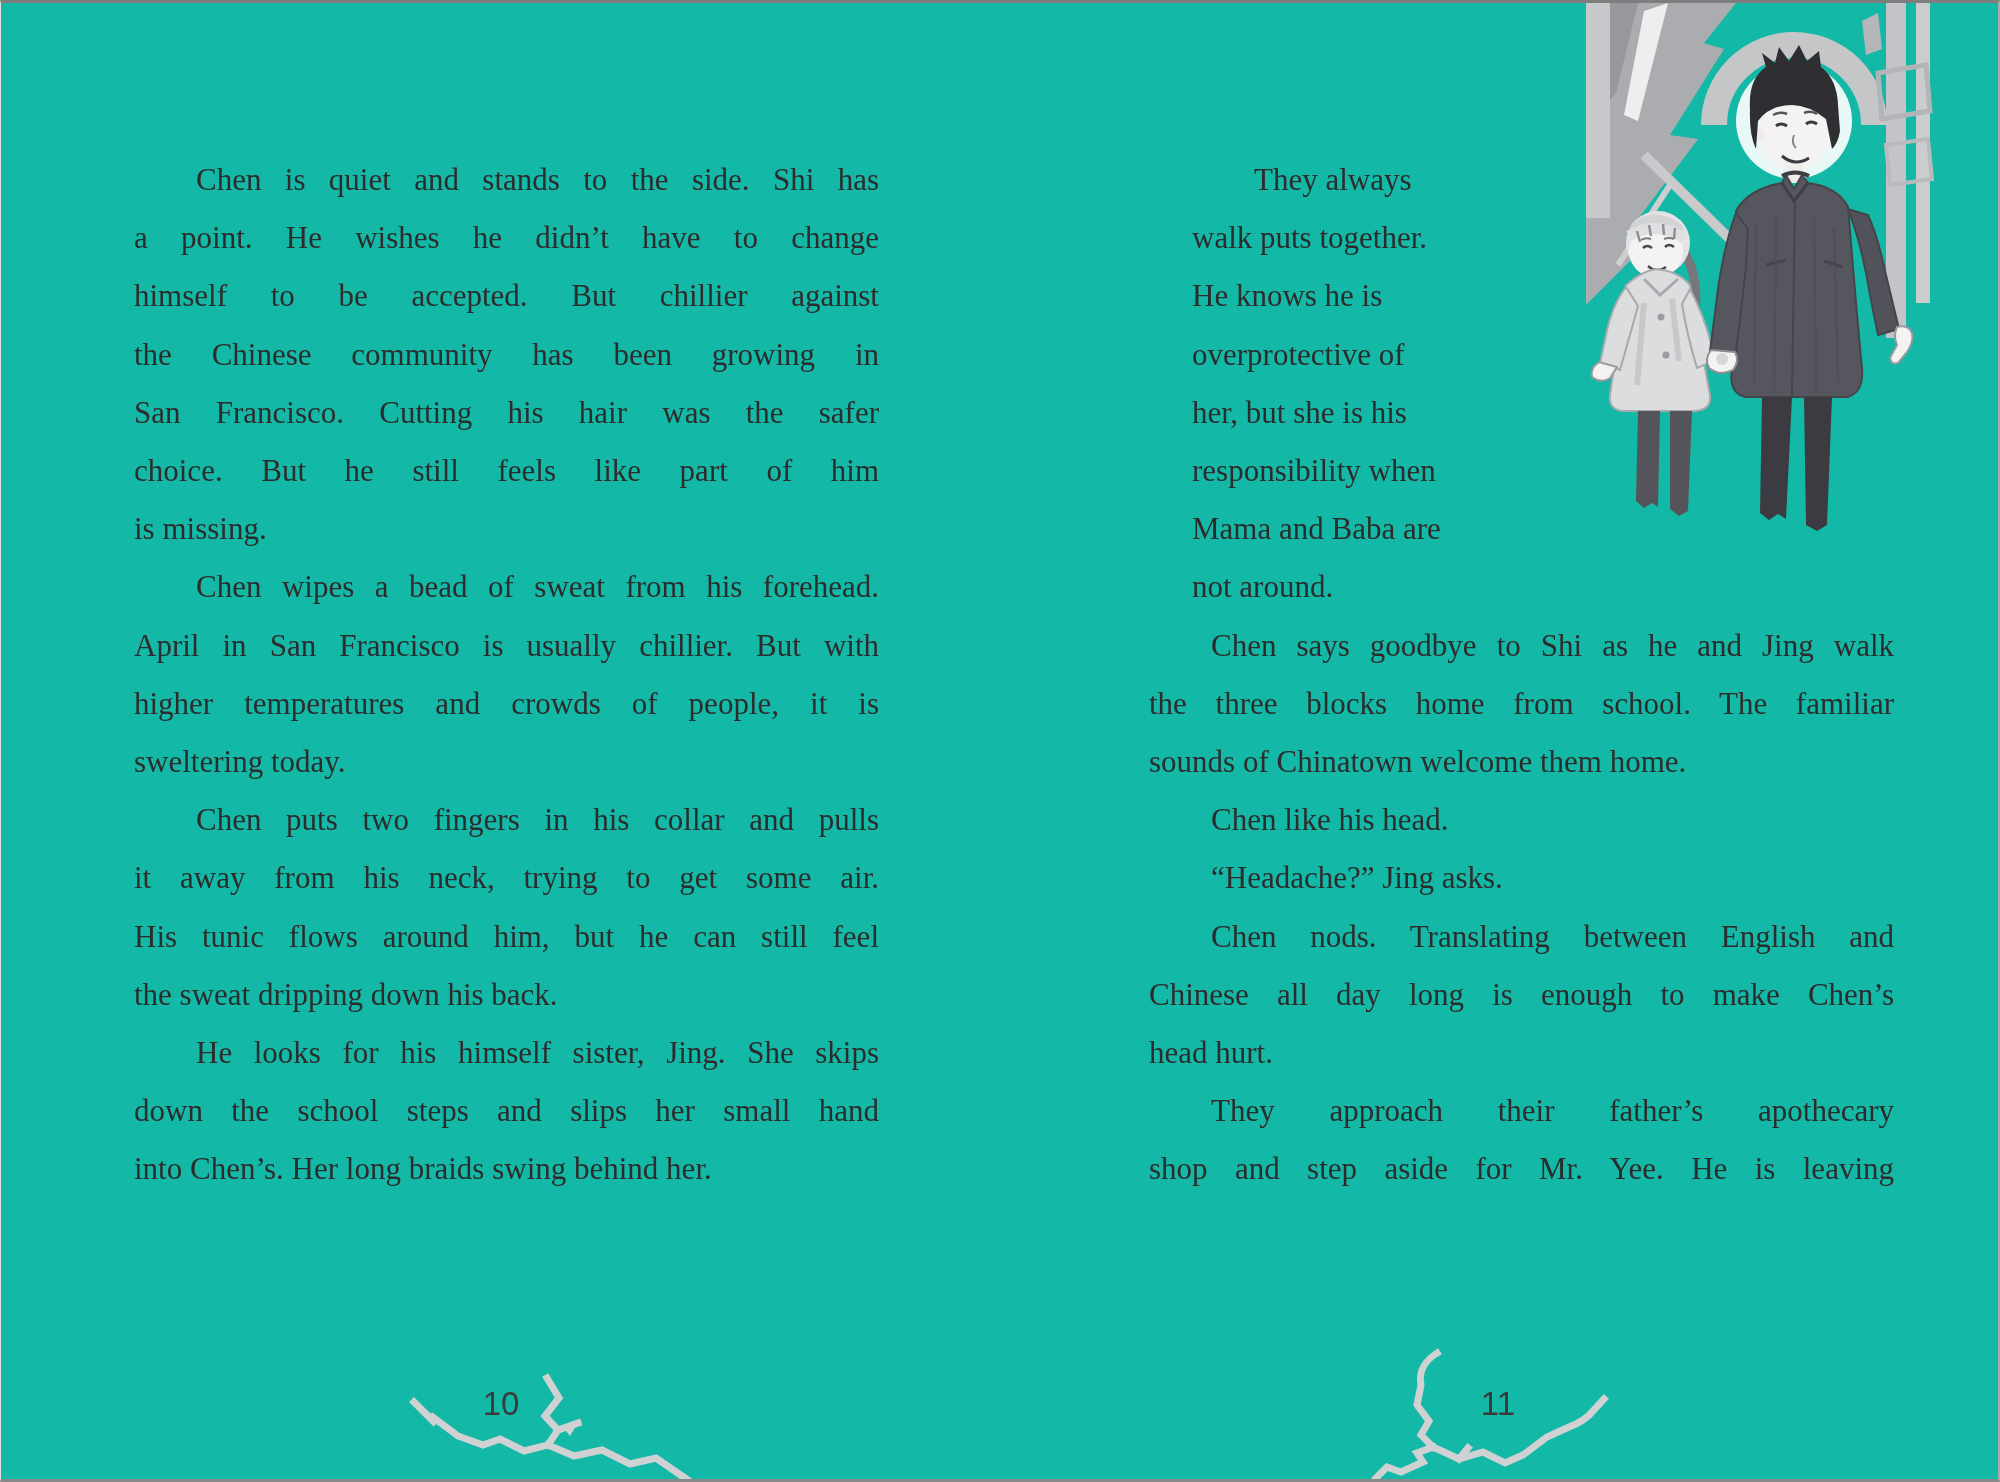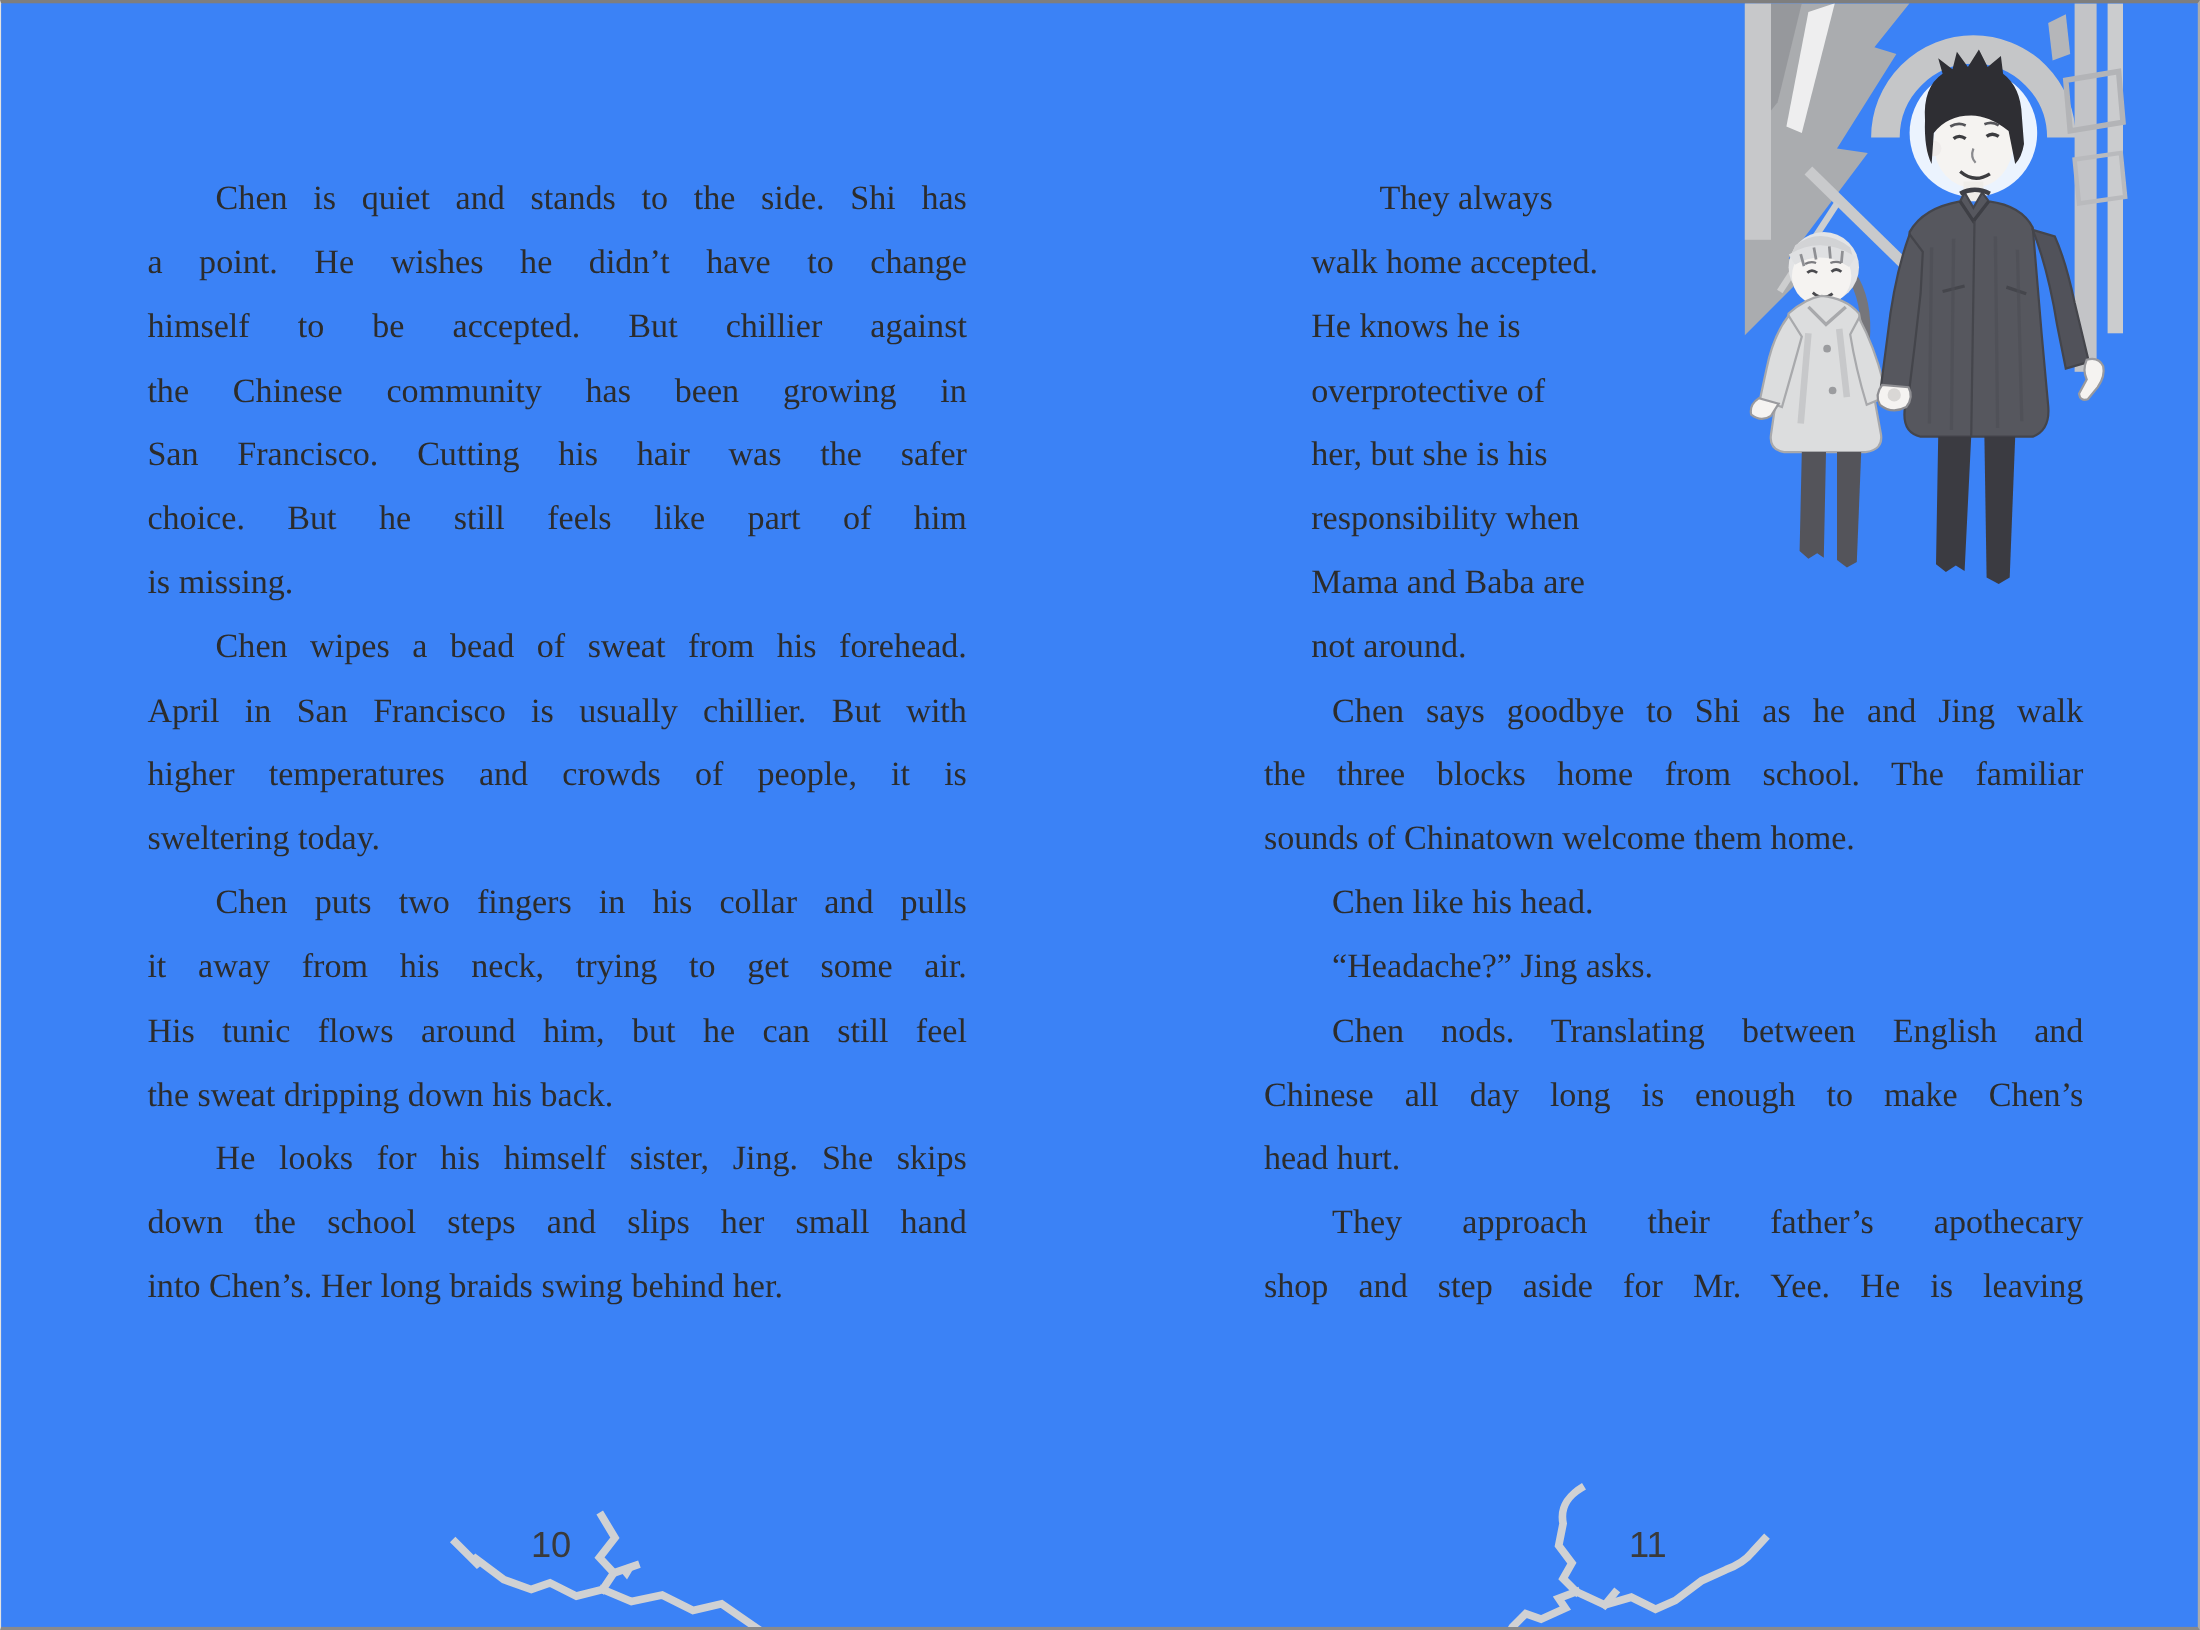--- a/index.html
+++ b/index.html
@@ -1,19 +1,19 @@
 <!DOCTYPE html>
 <html><head>
 <meta charset="utf-8">
 <style>
   html,body{margin:0;padding:0;background:#e8e8e8;}
   .spread{
     position:relative;
     width:2000px;height:1482px;
-    background:#3b82f6;
+    background:#14b8a6;
     box-sizing:border-box;
     border-top:3px solid #7e7e7e;
     border-bottom:3px solid #8a8a8a;
     border-right:2px solid #ababab;
     border-left:1px solid #e2e2e2;
     overflow:hidden;
     font-family:"Liberation Serif","DejaVu Serif",serif;
     color:#2c2c2c;
   }
   .textblock{
@@ -85,21 +85,21 @@
         <path d="M152 62 L172 55"></path>
       </g>
       <polygon points="156,58 174,51 164,68" fill="#d0d1d3"></polygon>
     </svg>
   </section>
 
   <section>
     <div class="textblock tb-right-narrow">
         <div class="para">
           <div class="line indent">They always</div>
-          <div class="line">walk home accepted.</div>
+          <div class="line">walk puts together.</div>
           <div class="line">He knows he is</div>
           <div class="line">overprotective of</div>
           <div class="line">her, but she is his</div>
           <div class="line">responsibility when</div>
           <div class="line">Mama and Baba are</div>
           <div class="line">not around.</div>
         </div>
       </div>
     <div class="textblock tb-right-full">
         <div class="para">

